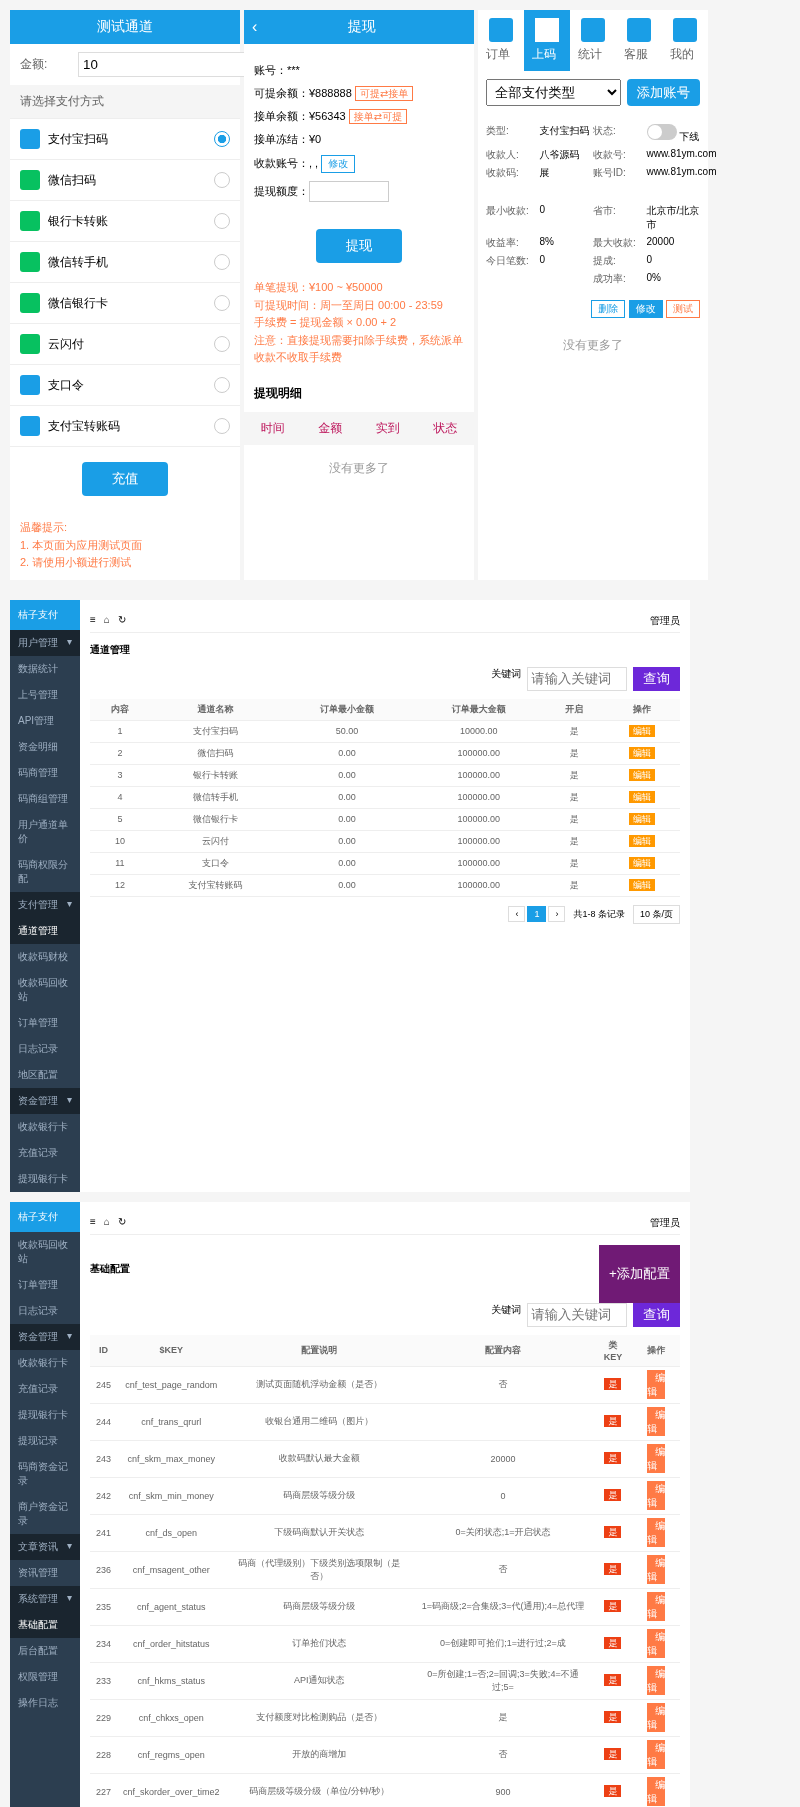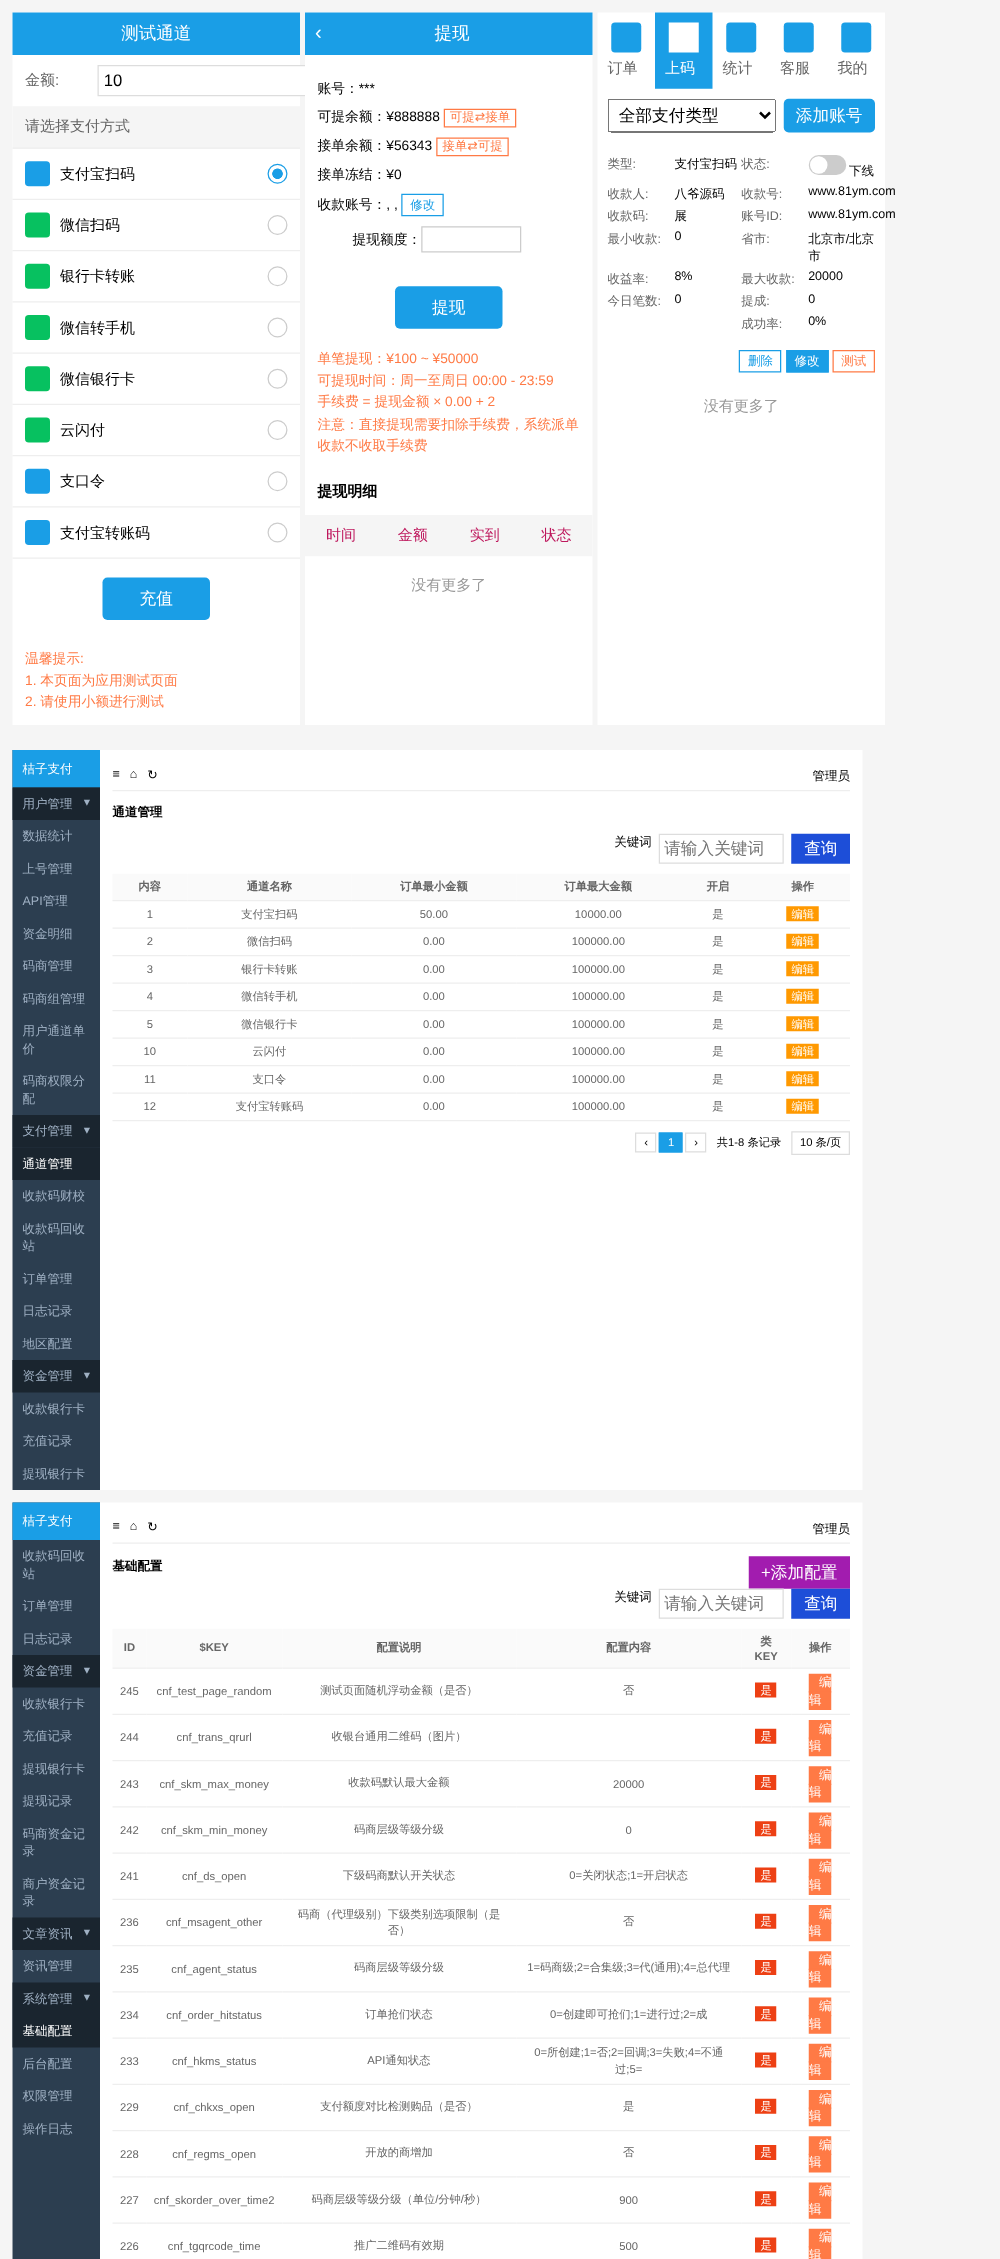--- a/index.html
+++ b/index.html
@@ -33,22 +33,22 @@
 .sidebar-item.active { background: #1a252f; color: #fff; }
 .sidebar-group { background: #1a252f; padding: 6px 8px; display: flex; justify-content: space-between; }
 .admin-main { flex: 1; padding: 10px; }
 .admin-topbar { display: flex; justify-content: space-between; padding: 4px 0; border-bottom: 1px solid #eee; margin-bottom: 10px; }
 .admin-title { font-weight: bold; margin-bottom: 10px; }
 table { width: 100%; border-collapse: collapse; }
 th, td { padding: 4px 6px; border-bottom: 1px solid #eee; text-align: center; font-size: 9px; color: #666; }
 th { background: #fafafa; }
 .search-bar { display: flex; justify-content: flex-end; gap: 6px; margin-bottom: 8px; }
 .search-bar input { width: 100px; padding: 3px; border: 1px solid #ddd; }
-.btn-search { background: #1d4ed8; color: #fff; padding: 3px 10px; border: none; }
-.btn-add { background: #a21caf; color: #fff; padding: 4px 10px; border: none; }
+.btn-search { background: #6d28d9; color: #fff; padding: 3px 10px; border: none; }
+.btn-add { background: #701a75; color: #fff; padding: 20px 10px; border: none; }
 .pagination { display: flex; justify-content: flex-end; gap: 2px; margin-top: 8px; font-size: 9px; align-items: center; }
 .pagination span { padding: 2px 6px; border: 1px solid #ddd; }
 .pagination .active { background: #1a9ee6; color: #fff; border-color: #1a9ee6; }
 .switch { width: 30px; height: 16px; background: #ccc; border-radius: 8px; display: inline-block; position: relative; }
 .switch::after { content: ''; position: absolute; width: 14px; height: 14px; background: #fff; border-radius: 50%; top: 1px; left: 1px; }
 .tag-red { background: #ed4014; color: #fff; padding: 1px 4px; font-size: 9px; }
 .tag-ylw { background: #ff9900; color: #fff; padding: 1px 4px; font-size: 9px; }
 .tbl-head { display: flex; background: #f5f5f5; }
 .tbl-head span { flex: 1; text-align: center; padding: 8px; color: #be185d; }
 </style>
@@ -120,21 +120,21 @@
     <div class="blue-header" style="display:flex;align-items:center;">
       <span style="font-size:16px;">‹</span>
       <span style="flex:1;">提现</span>
     </div>
     <div style="padding:15px 10px;font-size:11px;">
       <div style="padding:4px 0;"><span>账号：</span><span>***</span></div>
       <div style="padding:4px 0;"><span>可提余额：</span><span>¥888888</span> <span class="tag-orange">可提⇄接单</span></div>
       <div style="padding:4px 0;"><span>接单余额：</span><span>¥56343</span> <span class="tag-orange">接单⇄可提</span></div>
       <div style="padding:4px 0;"><span>接单冻结：</span><span>¥0</span></div>
       <div style="padding:4px 0;"><span>收款账号：</span><span>, ,</span> <button class="btn-tiny">修改</button></div>
-      <div style="padding:4px 0;display:flex;align-items:center;margin-left:28px;">
+      <div style="padding:4px 0;display:flex;align-items:center;">
           <span>提现额度：</span>
           <input style="width: 80px; padding: 2px; border: 1px solid rgb(204, 204, 204);">
         </div>
     </div>
     <div style="text-align:center;padding:8px;">
       <button class="btn-primary">提现</button>
     </div>
     <div class="warning" id="p2-notes">
         <div>单笔提现：¥100 ~ ¥50000</div>
         <div>可提现时间：周一至周日 00:00 - 23:59</div>
@@ -175,21 +175,21 @@
           <span style="width:25%;">八爷源码</span>
           <span style="width:25%;color:#666;">收款号:</span>
           <span style="width:25%;">www.81ym.com</span>
         </div>
         <div style="display:flex;padding:2px 0;">
           <span style="width:25%;color:#666;">收款码:</span>
           <span style="width:25%;">展</span>
           <span style="width:25%;color:#666;">账号ID:</span>
           <span style="width:25%;">www.81ym.com</span>
         </div>
-        <div style="display:flex;padding:2px 0;">
+        <div style="display:flex;padding:2px 0;margin-top:20px;">
           <span style="width:25%;color:#666;">最小收款:</span>
           <span style="width:25%;">0</span>
           <span style="width:25%;color:#666;">省市:</span>
           <span style="width:25%;">北京市/北京市</span>
         </div>
         <div style="display:flex;padding:2px 0;">
           <span style="width:25%;color:#666;">收益率:</span>
           <span style="width:25%;">8%</span>
           <span style="width:25%;color:#666;">最大收款:</span>
           <span style="width:25%;">20000</span>

